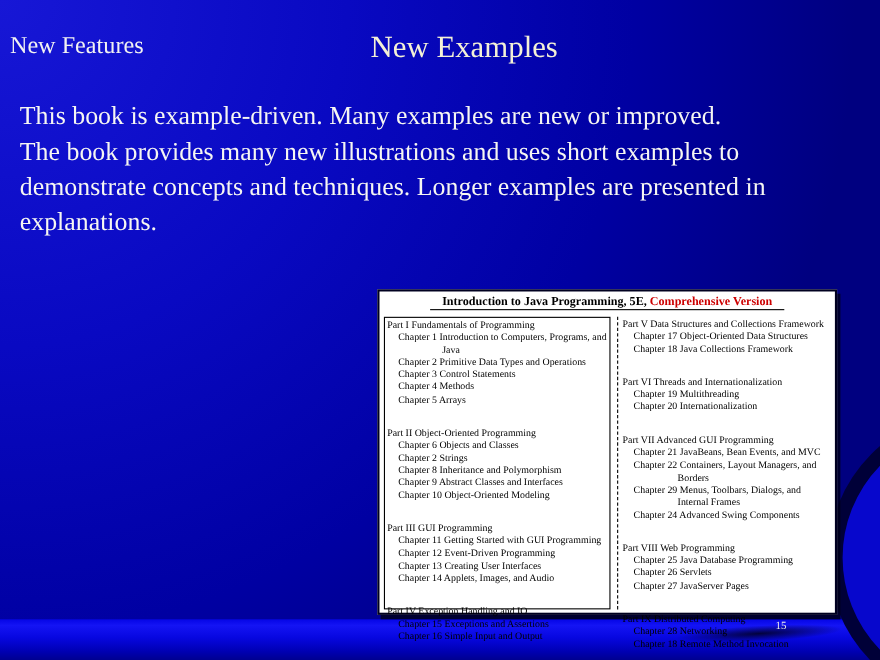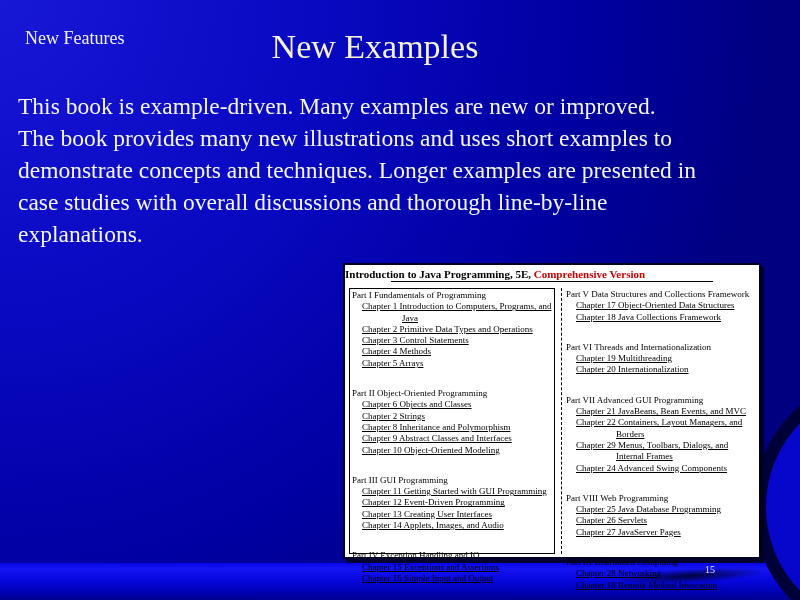--- a/index.html
+++ b/index.html
@@ -17,76 +17,75 @@
   .band{
     position:absolute;left:0;top:563px;width:800px;height:37px;z-index:2;
     background:linear-gradient(180deg,#0505e6 0%,#1414f4 15%,#0707e0 45%,#0000b4 78%,#000090 100%);
   }
   .swoosh{
     position:absolute;left:585px;top:566px;width:210px;height:20px;z-index:3;
     background:radial-gradient(ellipse closest-side, rgba(0,0,30,.85), rgba(0,0,30,0) 72%);
     transform:rotate(-3deg);
   }
   .corner-label{
-    position:absolute;left:9px;top:28px;font-size:18px;color:#f2f2f2;z-index:2;margin-left:16px;
+    position:absolute;left:9px;top:28px;font-size:22px;color:#f2f2f2;z-index:2;
   }
   .slide-title{
     position:absolute;left:0;top:28px;width:750px;text-align:center;
-    font-size:34px;color:#f4f1d6;z-index:2;
+    font-size:28px;color:#f4f1d6;z-index:2;padding-left:47px;
   }
   .body-text{
     position:absolute;left:18px;top:90px;width:782px;z-index:2;
     font-size:23.5px;line-height:32px;color:#f6f6f2;
   }
   .page-number{
     position:absolute;left:705px;top:564px;font-size:10px;color:#eaeaea;z-index:4;
   }
   
   .toc-box{
     position:absolute;left:343px;top:263px;width:414px;height:292px;z-index:4;
     background:#ffffff;border:2px solid #000020;
     box-shadow:3px 4px 0 rgba(0,0,25,0.8);
     color:#000;
   }
   .toc-title{
-    text-align:left;padding-top:3px;font-weight:bold;font-size:11px;white-space:nowrap;
+    text-align:center;padding-top:3px;font-weight:bold;font-size:11px;white-space:nowrap;
   }
   .toc-title .edition{color:#cc0000;}
   .toc-underline{width:322px;margin:1px auto 0;border-bottom:1px solid #000;height:0;}
   .toc-cols{
     position:absolute;left:4px;right:3px;top:23px;bottom:3px;display:flex;
   }
   .toc-col-left{
     width:200px;border:1px solid #000;padding:1px 2px;box-sizing:content-box;
   }
   .toc-col-right{
     flex:1;border-left:1px dashed #000;margin-left:6px;padding:1px 0 0 4px;
   }
   .toc-part{margin-top:19px;font-size:9px;line-height:11.3px;}
   .toc-part:first-child{margin-top:0;}
   .toc-part-title{padding-left:0;}
-  .toc-chapter{padding-left:50px;text-indent:-40px;text-decoration:underline;}
+  .toc-chapter{padding-left:50px;text-indent:-40px;}
 </style>
 </head>
 <body>
 
 <div id="slide">
 
   <div class="band"></div>
   <div class="swoosh"></div>
   <div class="ring"></div>
 
   <div class="corner-label">New Features</div>
   <div class="slide-title">New Examples</div>
 
   <div class="body-text">
     <div>This book is example-driven. Many examples are new or improved.</div>
     <div>The book provides many new illustrations and uses short examples to</div>
     <div>demonstrate concepts and techniques. Longer examples are presented in</div>
-    <div>case studies with overall discussions and thorough line-by-line</div>
     <div>explanations.</div>
   </div>
 
   <div class="toc-box">
     <div class="toc-title">
       <span>Introduction to Java Programming, 5E, </span><span class="edition">Comprehensive Version</span>
     </div>
     <div class="toc-underline"></div>
     <div class="toc-cols">
       <div class="toc-col-left">

